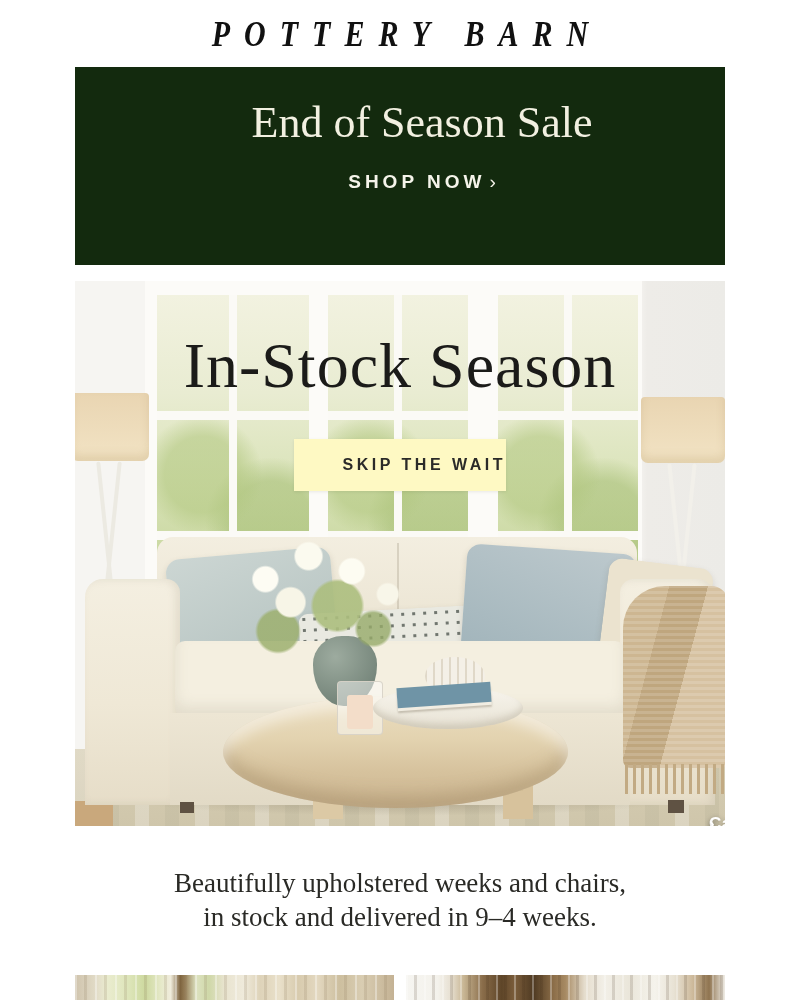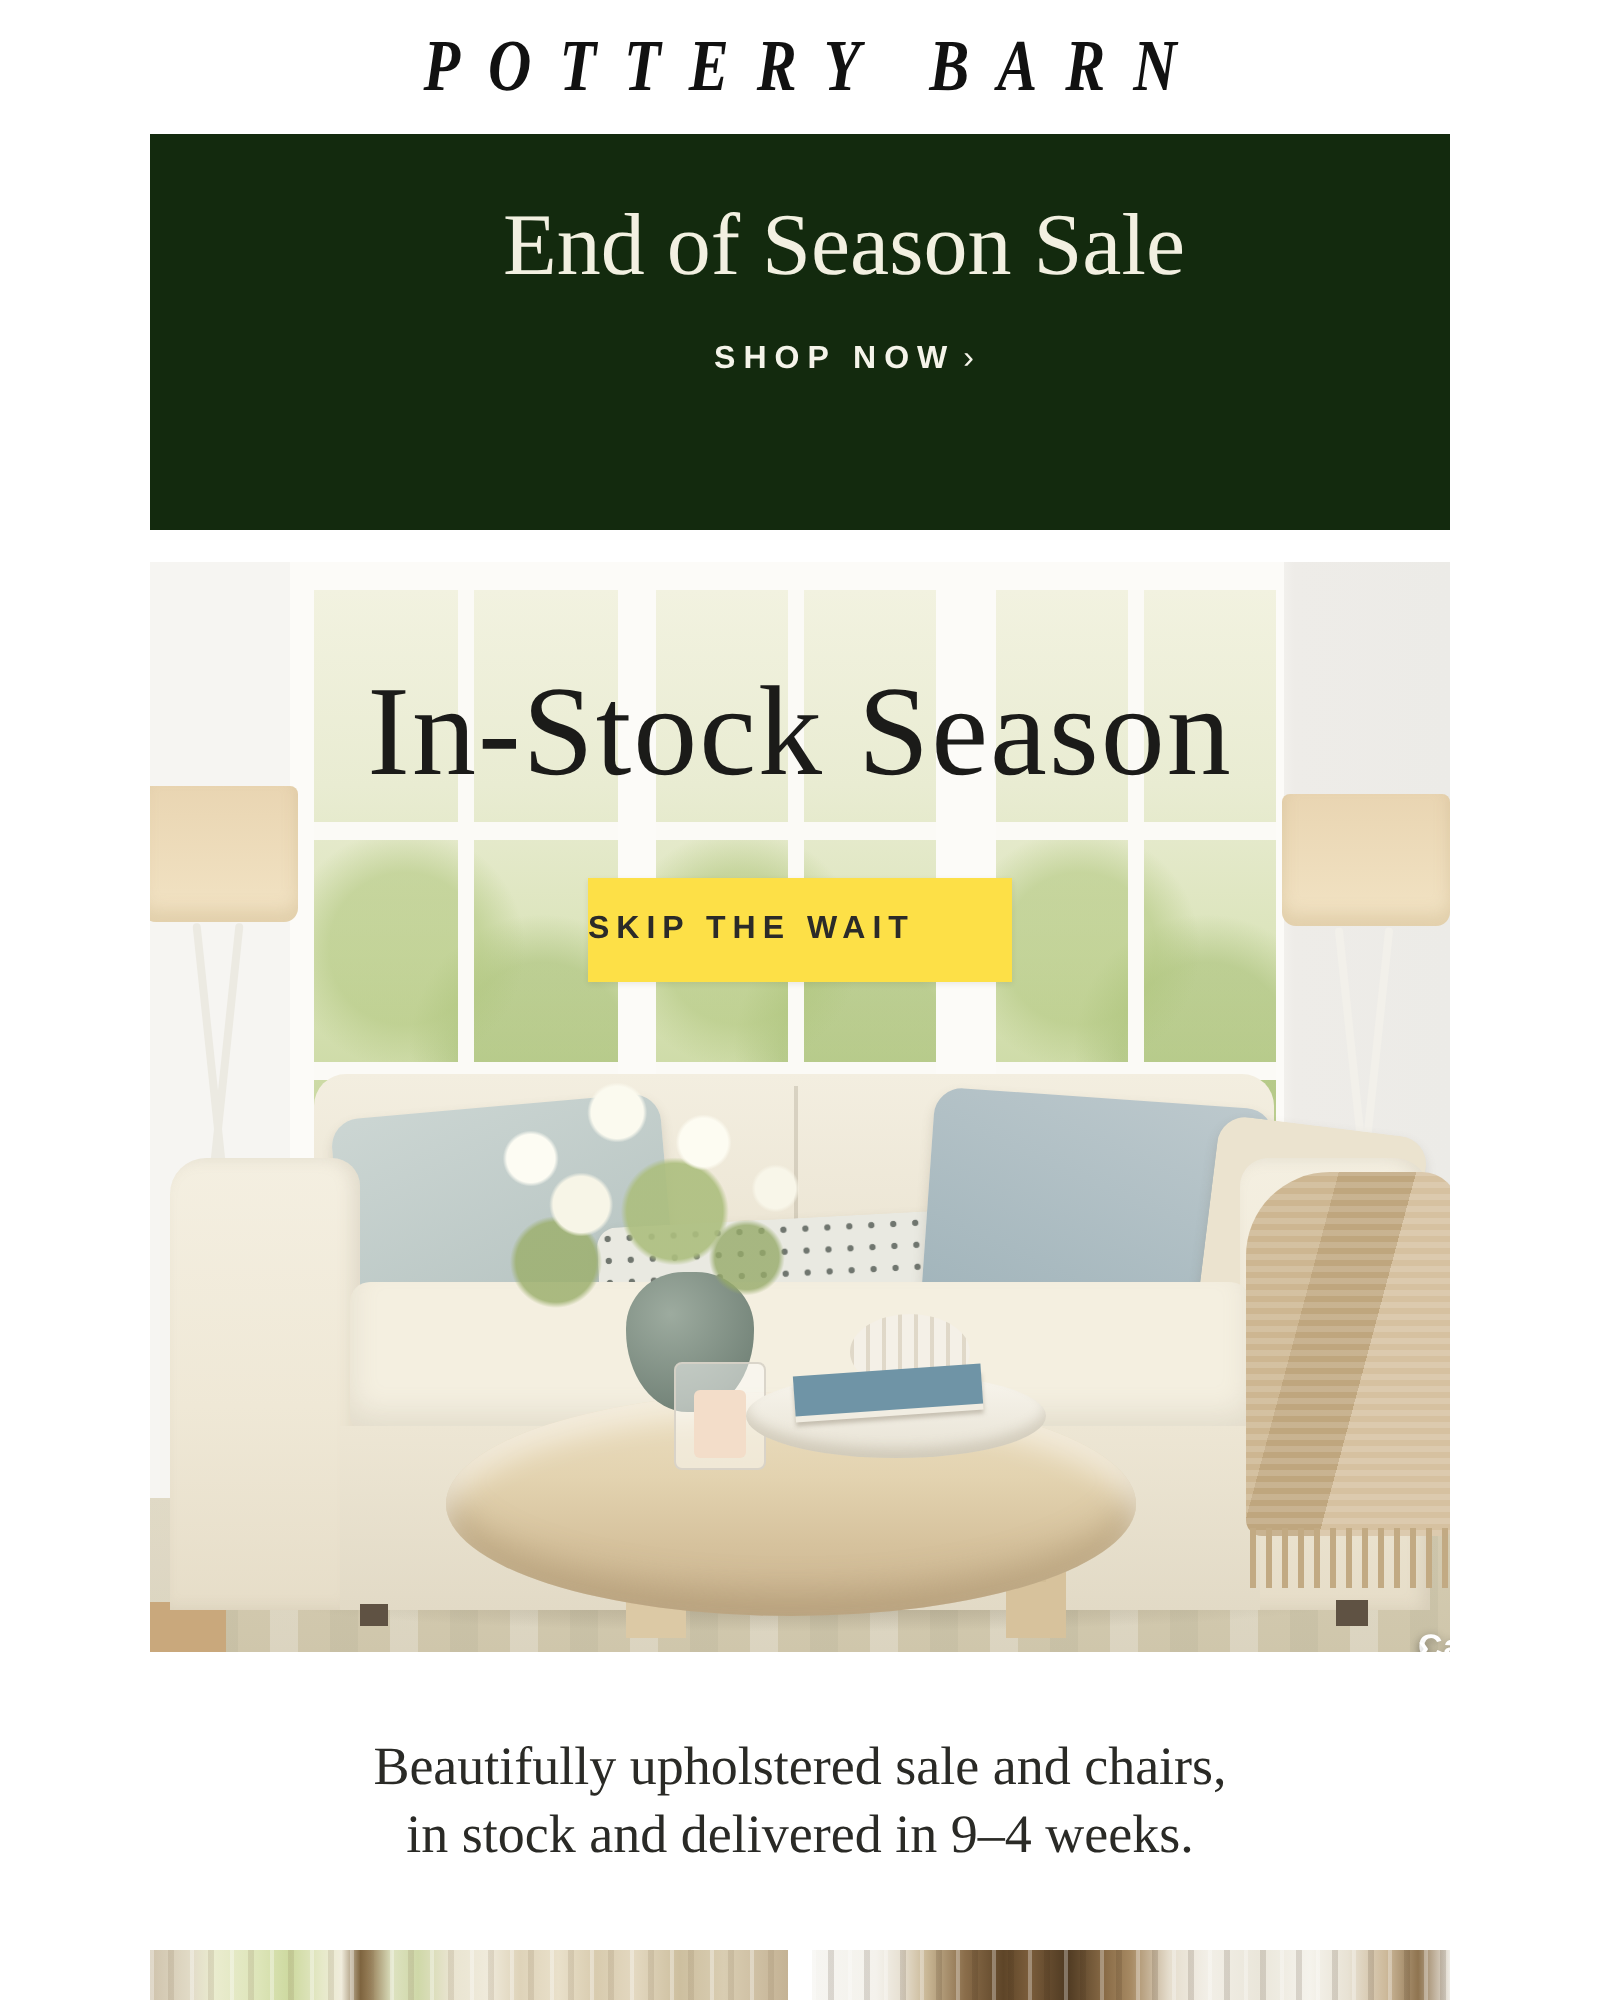--- a/index.html
+++ b/index.html
@@ -17,21 +17,21 @@
   }
   
   .banner{height:198px;background:#132a0e;text-align:center;cursor:pointer;padding-left:44px;}
   .banner h1{
     margin:0;padding-top:30px;font-family:"Liberation Serif","DejaVu Serif",serif;
     font-weight:400;font-size:44px;line-height:52px;color:#f2f0e1;
   }
   .banner p{margin:13px 0 0 0;font-size:20px;line-height:24px;color:#e9e9df;}
   .banner-cta{
     display:inline-block;margin-top:22px;color:#f5f4ea;text-decoration:none;
-    font-size:16px;font-weight:bold;letter-spacing:4px;
+    font-size:19px;font-weight:bold;letter-spacing:4px;
   }
   .banner-cta .chev{font-weight:400;margin-left:4px;letter-spacing:0;}
   
   .hero{position:relative;width:650px;height:545px;margin-top:16px;overflow:hidden;cursor:pointer;}
   .hero *{position:absolute;}
   .wall{inset:0;background:linear-gradient(90deg,#f6f5f2 0%,#f6f5f2 11%,#f8f7f4 12%,#f8f7f4 86%,#eeece8 88%,#ecebe7 100%);}
   .win-frame{left:70px;top:0;width:497px;height:340px;background:#fcfbf8;}
   .pane{top:14px;bottom:0;background:
     radial-gradient(circle at 30% 55%, rgba(176,198,125,.55) 0 38px, rgba(0,0,0,0) 60px),
     radial-gradient(circle at 75% 70%, rgba(160,186,110,.5) 0 42px, rgba(0,0,0,0) 66px),
@@ -47,21 +47,21 @@
   .leg-l2{left:34px;top:180px;height:245px;transform:rotate(-6deg);}
   .leg-r1{left:602px;top:182px;height:300px;transform:rotate(6deg);background:#f2f0ea;}
   .leg-r2{left:608px;top:182px;height:300px;transform:rotate(-6deg);background:#f2f0ea;}
   .hero-title{
     left:0;right:0;top:48px;text-align:center;margin:0;
     font-family:"Liberation Serif","DejaVu Serif",serif;font-weight:400;
     font-size:64px;color:#1b1b19;letter-spacing:1px;
   }
   .hero-cta{
     left:50%;top:158px;transform:translateX(-50%);width:212px;height:52px;
-    background:#fde047;color:#2b2b29;text-align:left;line-height:52px;
+    background:#fef9c3;color:#2b2b29;text-align:right;line-height:52px;
     font-size:16px;font-weight:bold;letter-spacing:3.5px;text-decoration:none;
     box-shadow:0 1px 3px rgba(0,0,0,.08);
   }
   .rug{left:0;top:468px;width:650px;height:77px;background:
     repeating-linear-gradient(90deg,rgba(255,255,255,.25) 0 14px,rgba(0,0,0,0) 14px 30px,rgba(150,150,125,.12) 30px 44px,rgba(0,0,0,0) 44px 60px),
     linear-gradient(180deg,#d6cdb3,#cfc6ab);}
   .floor-l{left:0;top:520px;width:38px;height:25px;background:#c9a87c;}
   .sofa-shadow{left:60px;top:505px;width:540px;height:30px;background:radial-gradient(ellipse at center,rgba(120,110,90,.35),rgba(0,0,0,0) 70%);}
   .sofa-back{left:82px;top:256px;width:480px;height:108px;border-radius:16px 16px 0 0;background:linear-gradient(180deg,#f3eee0,#eae3d1);}
   .sofa-back::after{content:"";position:absolute;left:50%;top:6px;bottom:0;width:2px;background:rgba(170,160,140,.35);}
@@ -189,21 +189,21 @@
     <div class="pumpkin"></div>
     <div class="book"></div>
 
     <a href="#" class="hero-caption">
         <span>Carmel Wide Arm Sofa</span> 
         <span>›</span>
       </a>
   </div>
 
   <div class="intro">
-    <span>Beautifully upholstered sale and chairs,</span><br>
+    <span>Beautifully upholstered weeks and chairs,</span><br>
     <span>in stock and delivered in 9–4 weeks.</span>
   </div>
 
   <div class="tiles">
     <div class="tile tile-left"></div>
     <div class="tile tile-right"></div>
   </div>
 
 </div>
 

